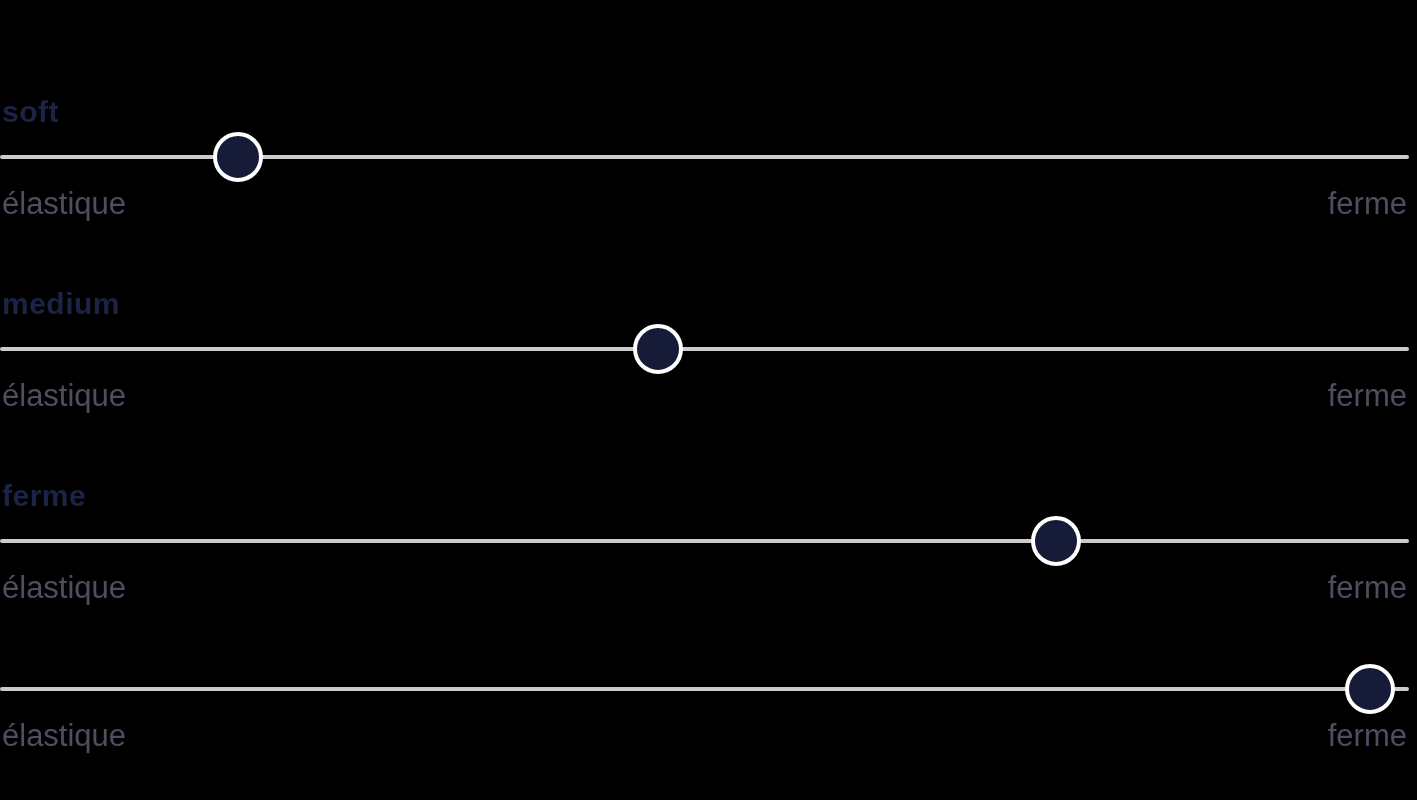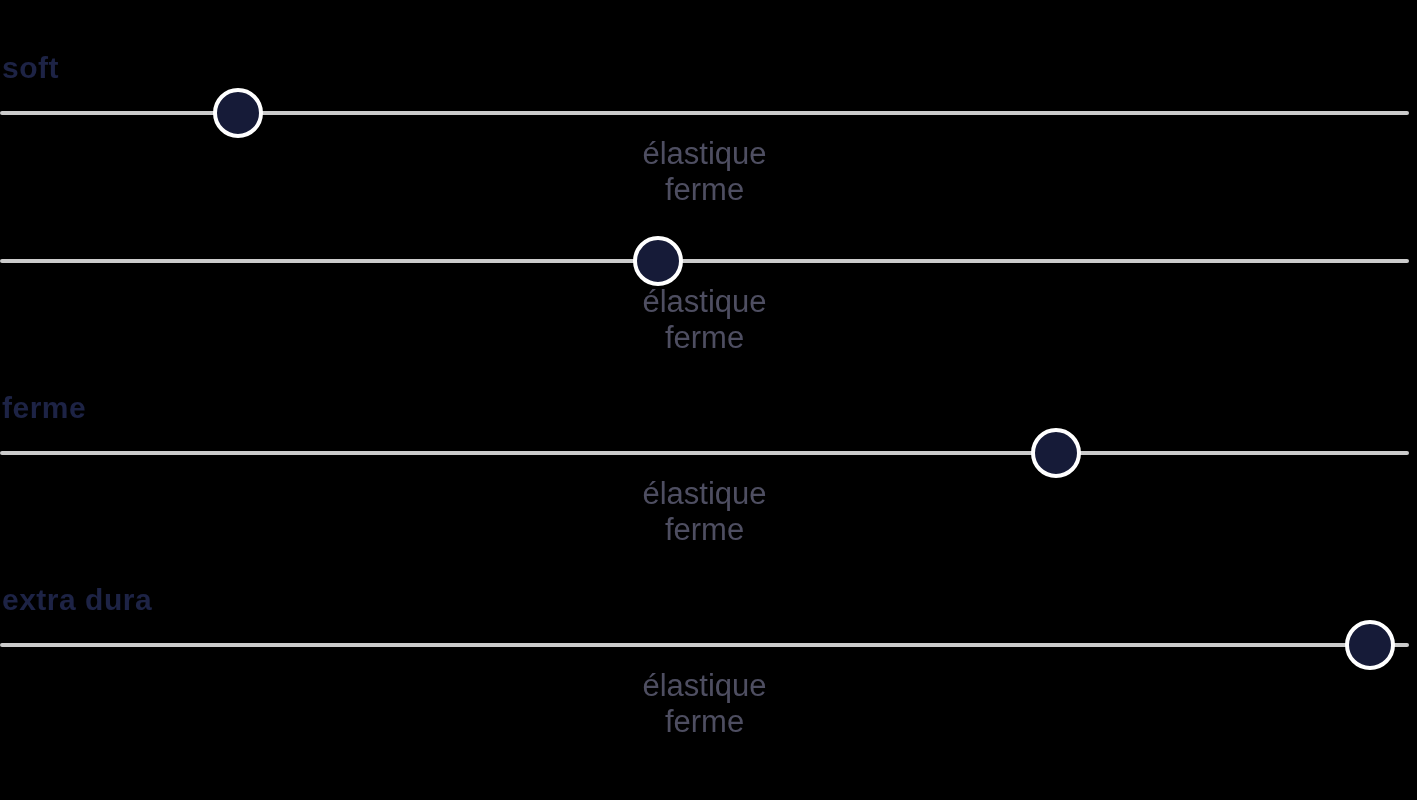--- a/index.html
+++ b/index.html
@@ -8,20 +8,21 @@
     width: 1417px;
     height: 800px;
     background: #000000;
     font-family: "Liberation Sans", sans-serif;
     overflow: hidden;
   }
   .sliders-container {
     box-sizing: border-box;
     width: 1417px;
     padding: 46px 10px 0 2px;
+    margin-top: 44px;
   }
   .slider-group {
     margin-bottom: 54px;
   }
   .slider-title {
     height: 44px;
     display: flex;
     align-items: center;
     font-size: 30px;
     font-weight: bold;
@@ -54,41 +55,41 @@
     box-sizing: content-box;
     cursor: pointer;
   }
   .labels-row {
     height: 48px;
     display: flex;
     align-items: center;
     justify-content: space-between;
     font-size: 31px;
     color: #4e4e61;
-    flex-direction: column;
   }
 </style>
 </head>
 <body>
 
 <div class="sliders-container">
 
   <div class="slider-group">
     <div class="slider-title">soft</div>
     <div class="track-row">
       <div class="track-line"></div>
       <div class="knob" style="left: 16.8%;"></div>
     </div>
     <div class="labels-row">
       <span>élastique</span>
       <span>ferme</span>
     </div>
   </div>
 
   <div class="slider-group">
+    <div class="slider-title">medium</div>
     <div class="track-row">
       <div class="track-line"></div>
       <div class="knob" style="left: 46.7%;"></div>
     </div>
     <div class="labels-row">
       <span>élastique</span>
       <span>ferme</span>
     </div>
   </div>
 
@@ -98,21 +99,20 @@
       <div class="track-line"></div>
       <div class="knob" style="left: 75%;"></div>
     </div>
     <div class="labels-row">
       <span>élastique</span>
       <span>ferme</span>
     </div>
   </div>
 
   <div class="slider-group">
-    <div class="slider-title">extra dura</div>
     <div class="track-row">
       <div class="track-line"></div>
       <div class="knob" style="left: 97.4%;"></div>
     </div>
     <div class="labels-row">
       <span>élastique</span>
       <span>ferme</span>
     </div>
   </div>
 

